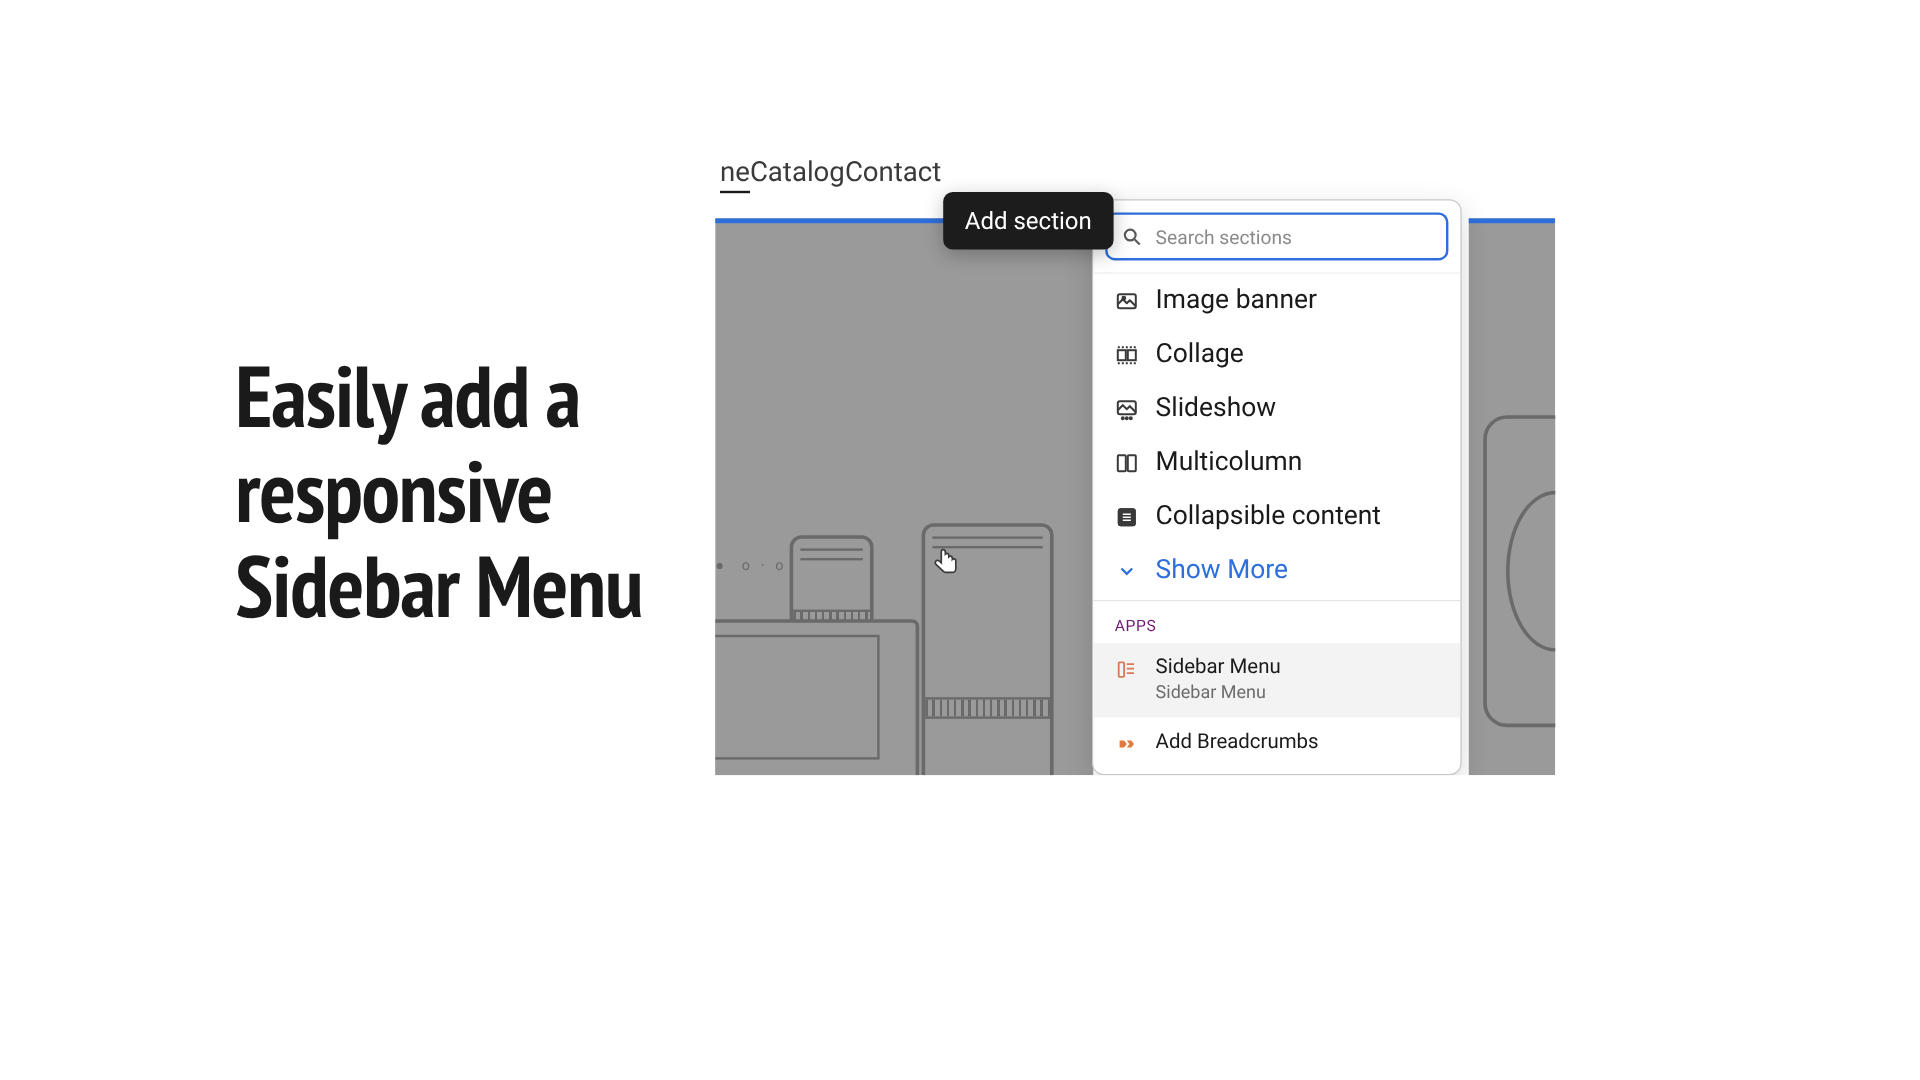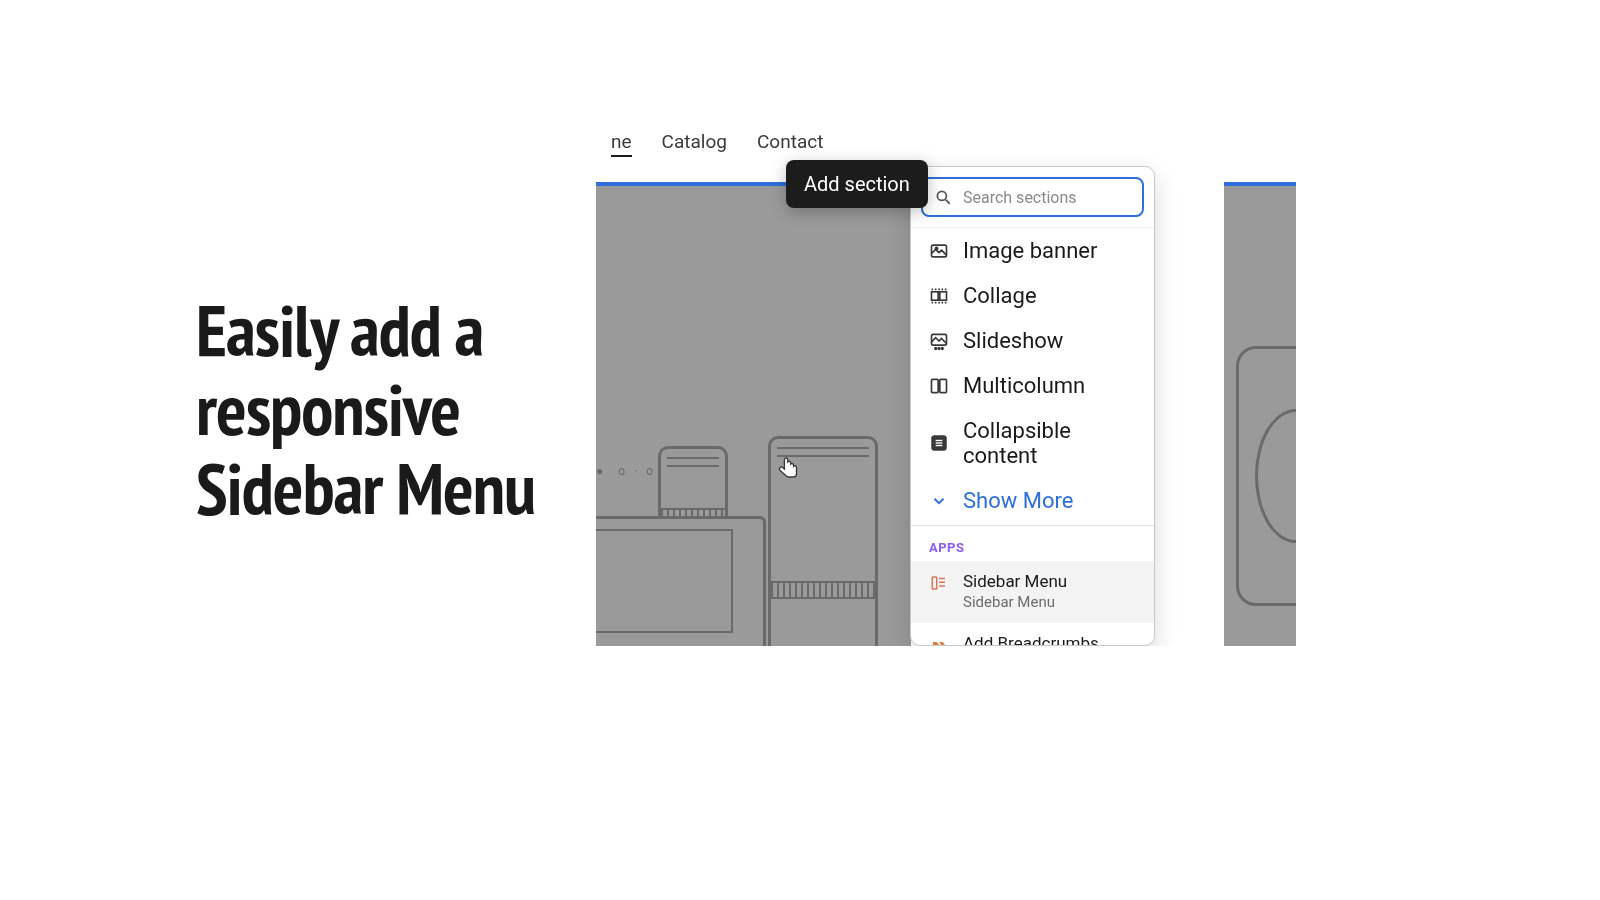--- a/index.html
+++ b/index.html
@@ -23,25 +23,24 @@
   left: 596px;
   top: 122px;
   width: 700px;
   height: 524px;
   overflow: hidden;
   background: #fff;
 }
 
 .nav {
   position: absolute;
-  left: 15px;
+  left: 4px;
   top: 8px;
   display: flex;
-  gap: 30px;
-  font-size: 19px;
+  font-size: 23px;
   color: #3a3a3a;
 }
 .nav .home { border-bottom: 2px solid #1a1a1a; padding-bottom: 2px; }
 
 .greyback {
   position: absolute;
   left: 0;
   top: 60px;
   width: 315px;
   height: 464px;
@@ -142,21 +141,21 @@
   border-radius: 8px;
   font-size: 20px;
   box-shadow: 0 4px 16px rgba(0,0,0,0.25);
   z-index: 20;
 }
 
 .panel {
   position: absolute;
   left: 314px;
   top: 44px;
-  width: 245px;
+  width: 308px;
   bottom: 0;
   background: #fff;
   border: 1px solid #c7c7c7;
   border-radius: 10px;
   box-shadow: 0 8px 24px rgba(0,0,0,0.15);
   z-index: 15;
   display: flex;
   flex-direction: column;
   overflow: hidden;
 }
@@ -204,22 +203,22 @@
   align-items: center; justify-content: center;
   flex-shrink: 0;
 }
 
 .divider { height: 1px; background: #e4e4e4; margin: 2px 0; }
 
 .groupLabel {
   padding: 12px 18px 6px;
   font-size: 13px;
   letter-spacing: 0.5px;
-  color: #8b5cf6;
-  font-weight: 700;
+  color: #701a75;
+  font-weight: 400;
 }
 
 .appitem {
   display: flex;
   align-items: flex-start;
   gap: 14px;
   padding: 10px 18px 12px;
   cursor: pointer;
 }
 .appitem.hover { background: #f3f3f3; }

